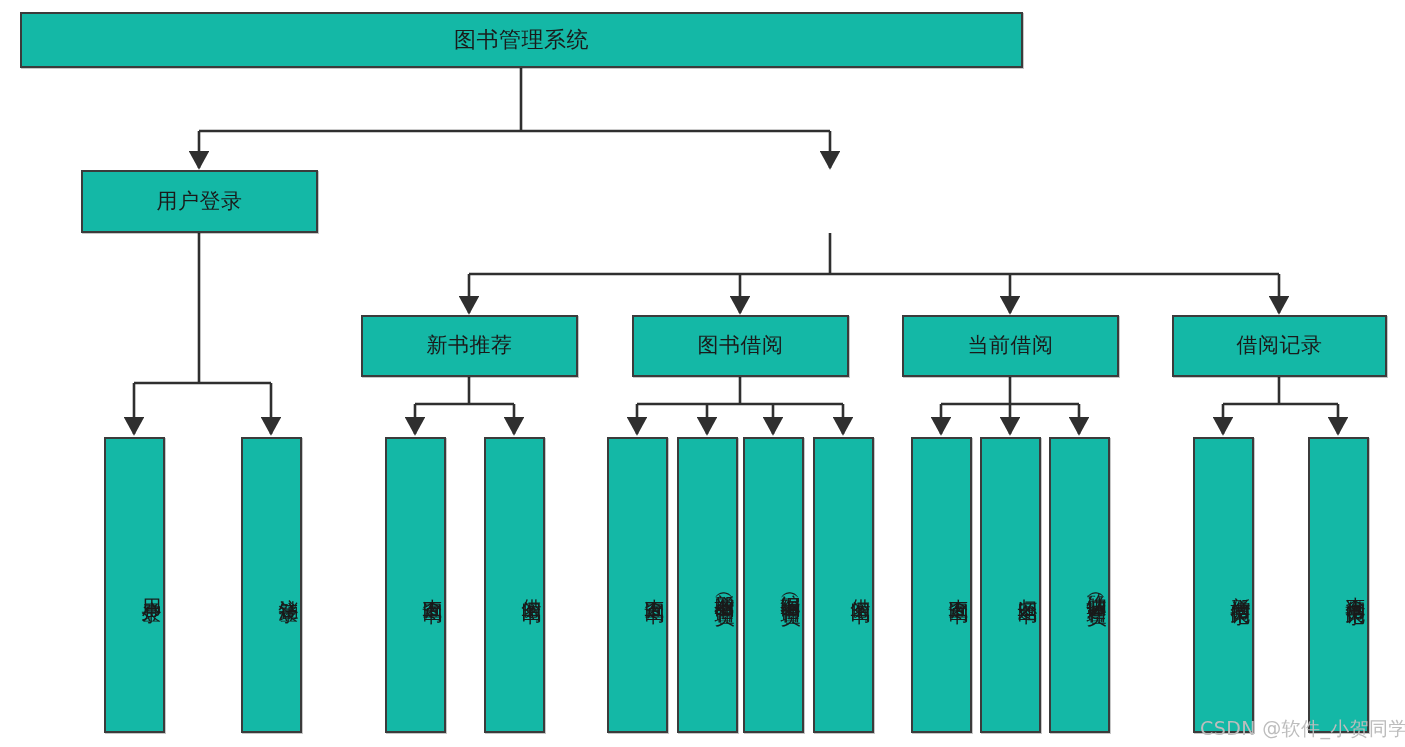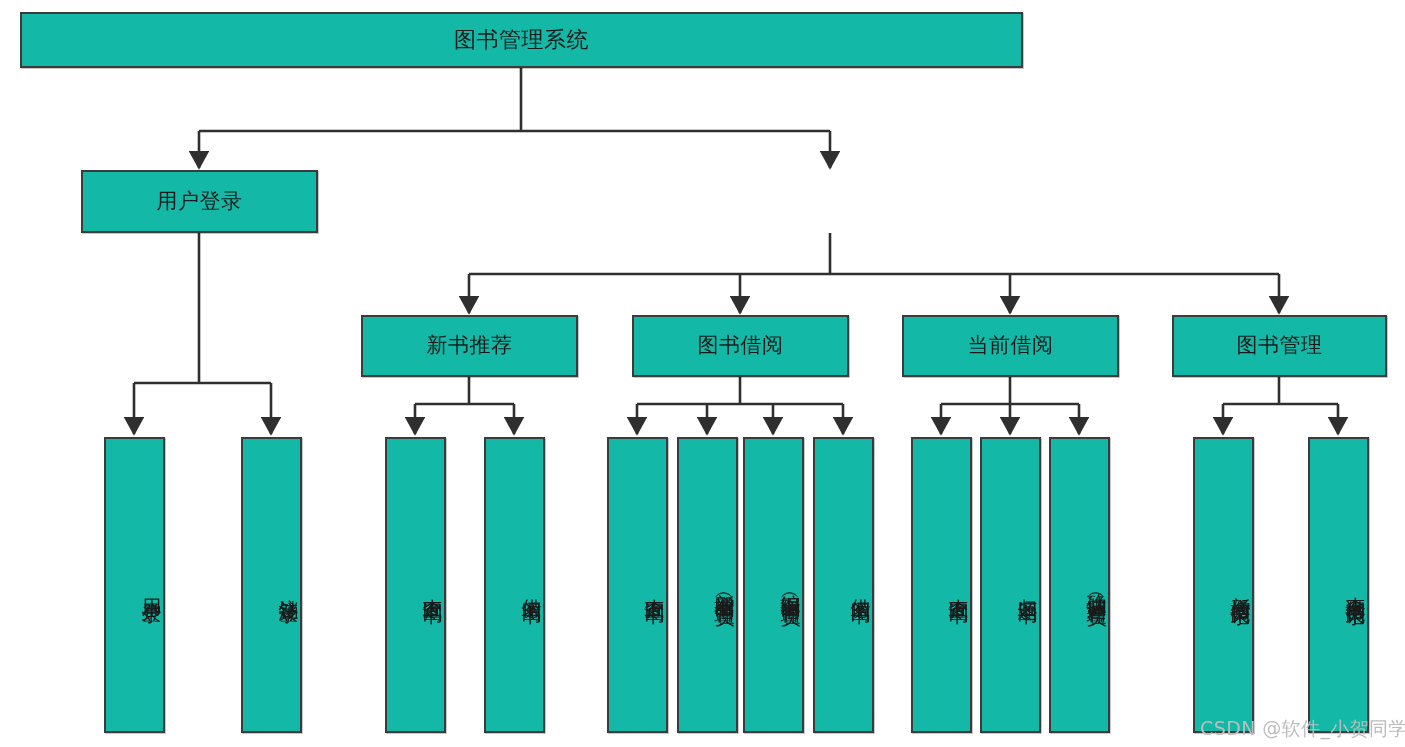--- a/index.html
+++ b/index.html
@@ -134,21 +134,21 @@
   <div class="node horizontal" style="left:361px; top:315px; width:217px; height:62px;justify-content:center;">
     <span>新书推荐</span>
   </div>
   <div class="node horizontal" style="left:632px; top:315px; width:217px; height:62px;">
     <span>图书借阅</span>
   </div>
   <div class="node horizontal" style="left:902px; top:315px; width:217px; height:62px;">
     <span>当前借阅</span>
   </div>
   <div class="node horizontal" style="left:1172px; top:315px; width:215px; height:62px;">
-    <span>图书管理</span>
+    <span>借阅记录</span>
   </div>
 
   <div class="node vertical" style="left:104px; top:437px; width:61px; height:296px;">
     <span>用户登录</span>
   </div>
   <div class="node vertical" style="left:241px; top:437px; width:61px; height:296px;">
     <span>注销登录</span>
   </div>
 
   <div class="node vertical" style="left:385px; top:437px; width:61px; height:296px;">

